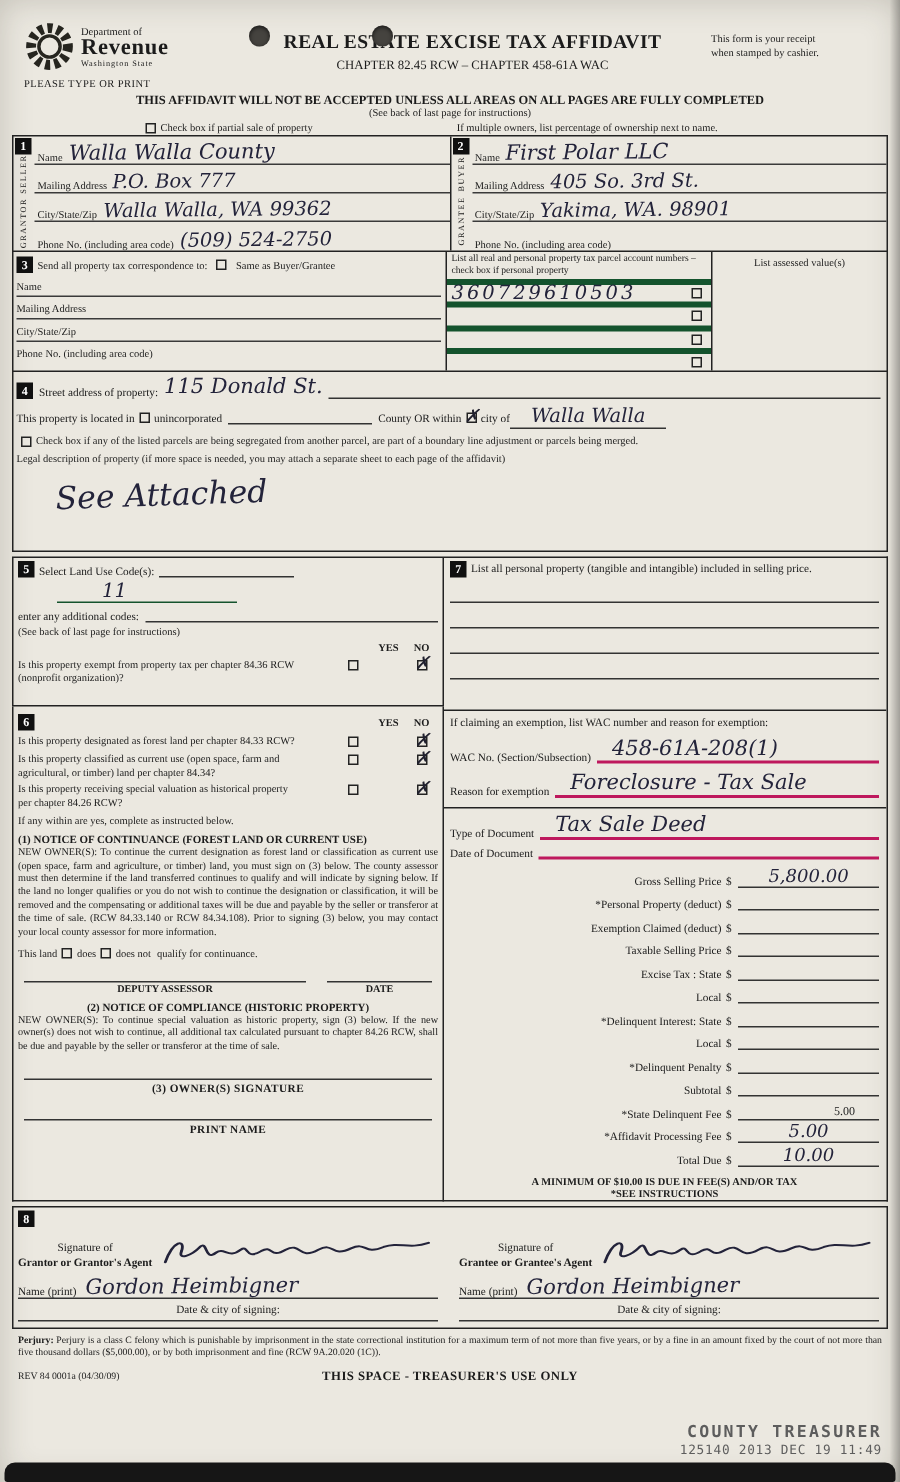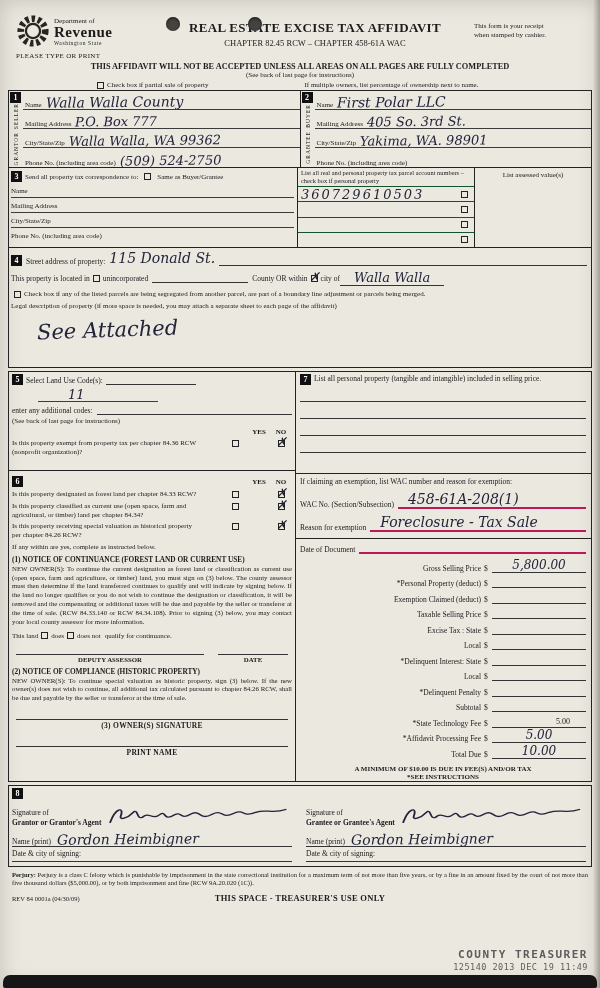--- a/index.html
+++ b/index.html
@@ -60,21 +60,21 @@
   .frow.namerow .hw { font-size:14px; }
 
   
   .sec3 { display:flex; border:1px solid #222; border-top:none; min-height:80px; }
   .sec3-left { width:288px; display:flex; flex-direction:column; padding:2px 3px 0 2px; }
   .sec3-sendrow { display:flex; align-items:center; gap:3px; font-size:7px; min-height:13px; }
   .lrow { border-bottom:1px solid #3a3a3a; min-height:15px; font-size:7px; padding-top:4px; }
   .lrow:last-child { border-bottom:none; }
   .sec3-mid { width:178px; border-left:1px solid #222; border-right:1px solid #222; display:flex; flex-direction:column; }
   .parcel-header { font-size:6.4px; padding:1px 3px; line-height:1.25; }
-  .parcel-row { flex:1; border-top:1px solid #14532d; display:flex; align-items:center;
+  .parcel-row { flex:1; border-top:4px solid #14532d; display:flex; align-items:center;
                 justify-content:space-between; padding:0 3px; min-height:13px;gap:25px; }
   .parcel-value { font-size:13px; letter-spacing:2px; white-space:nowrap; }
   .sec3-right { flex:1; }
   .assessed-header { font-size:7px; text-align:center; padding-top:3px; }
 
   
   .sec4 { border:1px solid #222; border-top:none; padding:2px 4px 0 2px; height:120px; overflow:hidden; }
   .s4row1 { display:flex; align-items:flex-end; gap:4px; }
   .s4row1 .hw { font-size:14px; }
   .s4row2 { display:flex; align-items:center; font-size:7.5px; margin-top:4px; flex-wrap:nowrap; }
@@ -98,21 +98,21 @@
   .s5row3 { font-size:7px; margin-top:2px; }
   .yn-head { display:flex; align-items:center; margin-top:3px; }
   .yn-head .spacer { flex:1; }
   .yn { width:22px; text-align:center; font-size:7px; font-weight:bold; }
   .qrow { display:flex; align-items:flex-start; font-size:7px; margin-top:3px; line-height:1.25;gap:24px; }
   .qtext { flex:1; padding-right:2px; }
   .cbcol { width:22px; text-align:center; }
 
   .ifyes { font-size:7px; margin-top:3px; }
   .notice-title { font-size:7.3px; font-weight:bold; margin-top:4px; }
-  .notice-title.center { }
+  .notice-title.center { text-align:center; }
   .notice-body { font-size:6.8px; line-height:1.3; text-align:justify; margin-top:1px; }
   .land-row { display:flex; align-items:center; font-size:7px; margin-top:5px; }
   .capline-row { display:flex; gap:14px; margin-top:14px; padding:0 4px; }
   .capline { flex:1; border-top:1px solid #333; text-align:center; font-size:6.8px; font-weight:bold; padding-top:1px; }
   .capline.date { flex:0 0 70px; }
   .center-capline { border-top:1px solid #333; text-align:center; font-size:7.5px; font-weight:bold;
                     margin:16px 4px 0 4px; padding-top:1px; letter-spacing:.3px; }
 
   .pp-head { display:flex; gap:3px; font-size:7.5px; align-items:flex-start; }
   .pp-line { border-bottom:1px solid #333; height:17px; }
@@ -130,21 +130,21 @@
           padding-bottom:1px; }
   .mval.printed { font-family:"Liberation Serif", serif; font-style:normal; font-size:8px;
                   text-align:right; padding-right:16px; }
   .min-note { text-align:center; font-size:7px; font-weight:bold; margin-top:6px; }
   .min-note2 { text-align:center; font-size:7px; font-weight:bold; }
 
   
   .sec8 { border:1px solid #222; margin-top:3px; padding:2px 5px 4px 3px; }
   .certify-row { display:flex; align-items:center; gap:6px; }
   .certify { flex:1; text-align:center; font-weight:bold; font-size:8px; }
-  .sig-cols { display:flex; gap:14px; margin-top:3px; }
+  .sig-cols { display:flex; gap:14px; margin-top:3px;text-align:center; }
   .sig-col { flex:1; }
   .sigline { display:flex; align-items:flex-end; min-height:26px; }
   .sig-labels { font-size:7.5px; line-height:1.3; }
   .sig-labels .b { font-weight:bold; }
   .signature-svg { height:24px; flex:1; }
   .nrow { display:flex; align-items:flex-end; border-bottom:1px solid #333; min-height:19px;
           font-size:7.5px; gap:6px; }
   .nrow .hw { font-size:14px; line-height:1; transform:rotate(-.6deg); }
   .drow { font-size:7.5px; border-bottom:1px solid #333; min-height:13px; margin-top:2px; }
 
@@ -408,20 +408,24 @@
             <span>WAC No. (Section/Subsection)</span>
             <span class="hw hwv">458-61A-208(1)</span>
           </div>
           <div class="inline-fieldrow">
             <span>Reason for exemption</span>
             <span class="hw hwv">Foreclosure - Tax Sale</span>
           </div>
         </div>
 
         <div class="doc-block">
+          <div class="inline-fieldrow" style="margin-top:2px">
+            <span>Type of Document</span>
+            <span class="hw hwv">Tax Sale Deed</span>
+          </div>
           <div class="inline-fieldrow" style="margin-top:4px">
             <span>Date of Document</span>
             <span class="hw hwv"></span>
           </div>
 
           <div class="money">
             <div class="mrow">
               <span class="mlabel">Gross Selling Price</span>
               <span class="mdollar">$</span>
               <span class="mval hw">5,800.00</span>
@@ -465,21 +469,21 @@
               <span class="mlabel">*Delinquent Penalty</span>
               <span class="mdollar">$</span>
               <span class="mval"></span>
             </div>
             <div class="mrow">
               <span class="mlabel">Subtotal</span>
               <span class="mdollar">$</span>
               <span class="mval"></span>
             </div>
             <div class="mrow">
-              <span class="mlabel">*State Technology Fee</span>
+              <span class="mlabel">*State Delinquent Fee</span>
               <span class="mdollar">$</span>
               <span class="mval printed">5.00</span>
             </div>
             <div class="mrow">
               <span class="mlabel">*Affidavit Processing Fee</span>
               <span class="mdollar">$</span>
               <span class="mval hw">5.00</span>
             </div>
             <div class="mrow">
               <span class="mlabel">Total Due</span>

